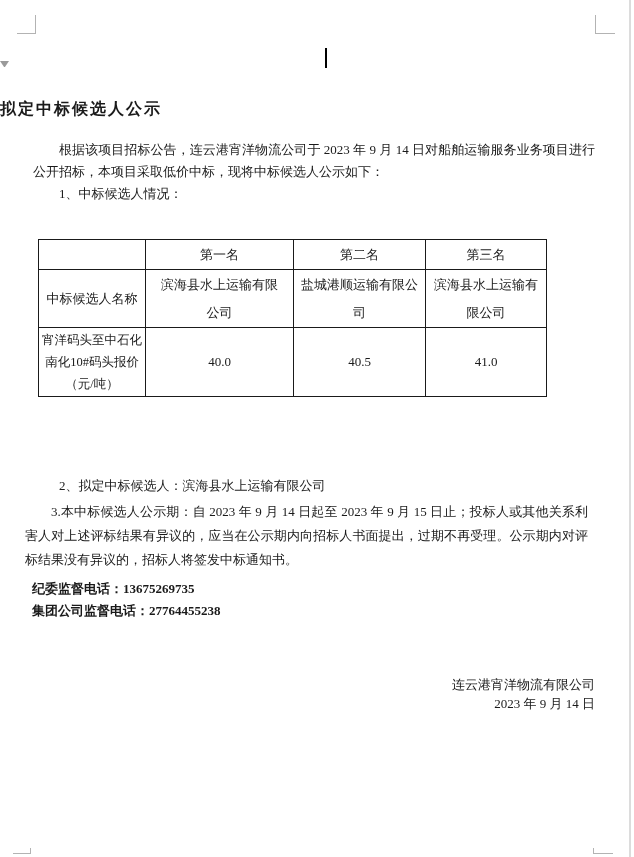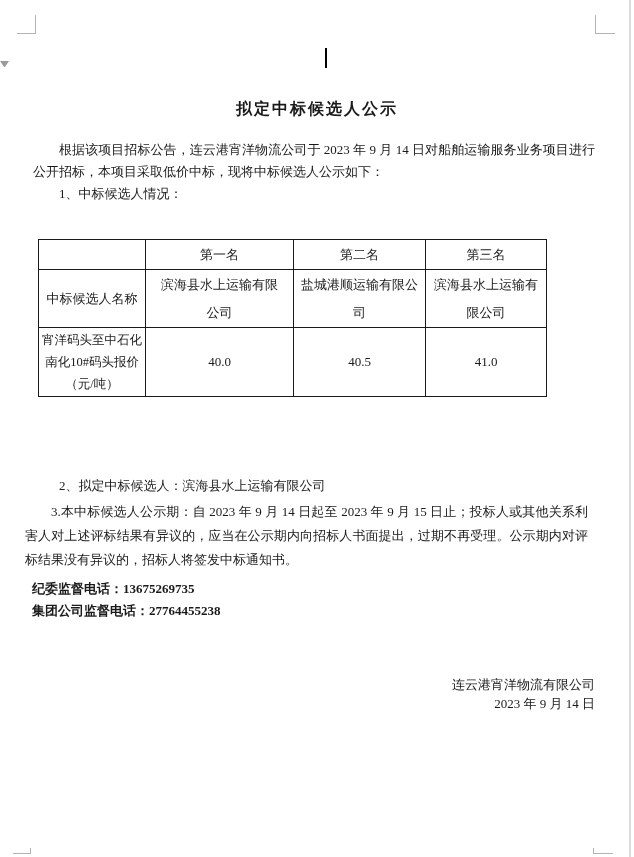--- a/index.html
+++ b/index.html
@@ -14,21 +14,21 @@
   .corner.bl{left:13px;top:848px;width:17px;height:5px;border-right:1px solid #b3b3b3;border-bottom:1px solid #b3b3b3;}
   .corner.br{left:593px;top:848px;width:19px;height:5px;border-left:1px solid #b3b3b3;border-bottom:1px solid #b3b3b3;}
   .edge-line{position:absolute;left:629px;top:0;width:2px;height:857px;background:#dcdcdc;}
   .ruler-marker{position:absolute;left:0;top:61px;width:9px;height:6px;background:#9a9a9a;
     clip-path:polygon(0 0,100% 0,55% 100%,45% 100%);}
   
   .title-row{position:absolute;left:9px;top:46px;width:634px;text-align:center;
     font-size:16px;font-weight:bold;letter-spacing:1.8px;line-height:26px;white-space:nowrap;}
   .cursor{display:inline-block;width:2px;height:20px;background:#000;vertical-align:-4px;margin-right:1px;}
   .title-row h1{display:inline;font-size:16px;margin:0;}
-  .subtitle{position:absolute;left:0;top:99px;width:634px;text-align:center;margin:0;
+  .subtitle{position:absolute;left:0;top:99px;width:634px;text-align:left;margin:0;
     font-size:16px;font-weight:bold;letter-spacing:2px;}
   
   .body-1{position:absolute;left:33px;top:139px;width:562px;font-size:13px;line-height:22px;}
   .body-1 p{margin:0;text-indent:2em;text-align:justify;}
   .body-1 p.item{text-align:left;}
   .body-2{position:absolute;left:33px;top:475px;width:562px;font-size:13px;line-height:22px;}
   .body-2 p{margin:0;text-indent:2em;}
   .body-3{position:absolute;left:25px;top:500px;width:563px;font-size:13px;line-height:23.8px;}
   .body-3 p{margin:0;text-indent:2em;text-align:justify;}
   .contact{position:absolute;left:32px;top:578px;font-size:13px;font-weight:bold;line-height:21.5px;}

